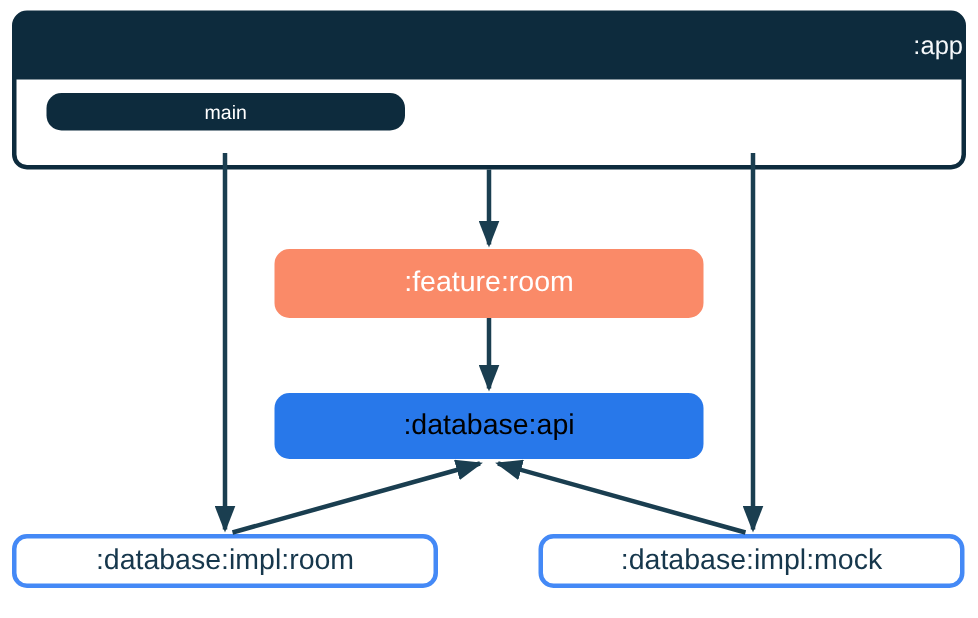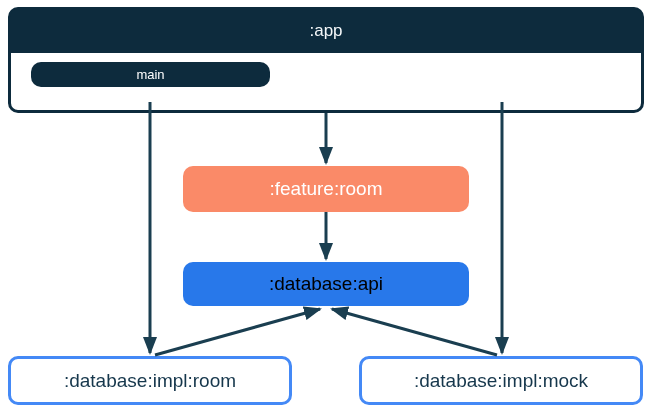--- a/index.html
+++ b/index.html
@@ -35,21 +35,21 @@
     border-radius: 10px;
   }
   .app-header {
     position: absolute;
     left: -1px; top: -1px; right: -1px;
     height: 44px;
     background: var(--navy, #0d2b3d);
     border-radius: 8px 8px 0 0;
     display: flex;
     align-items: center;
-    justify-content: center;
+    justify-content: flex-end;
   }
   .app-header span {
     color: #f5f8fa;
     font-size: 17px;
   }
   .pill {
     position: absolute;
     height: 25px;
     border-radius: 10px;
     display: flex;
@@ -84,21 +84,21 @@
     background: var(--salmon, #fa8a68);
     color: #ffffff;
   }
   .node-api {
     left: 183px; top: 262px;
     width: 286px; height: 44px;
     background: var(--blue, #2878ea);
     color: #000000;
   }
   .node-impl {
-    width: 284px; height: 49px;
+    width: 284px; height: 36px;
     background: #ffffff;
     border: 3px solid var(--border-blue, #4489f6);
     color: #16374c;
   }
   .node-room { left: 8px; top: 356px; }
   .node-mock { left: 359px; top: 356px; }
   
   svg.edges {
     position: absolute;
     left: 0; top: 0;

